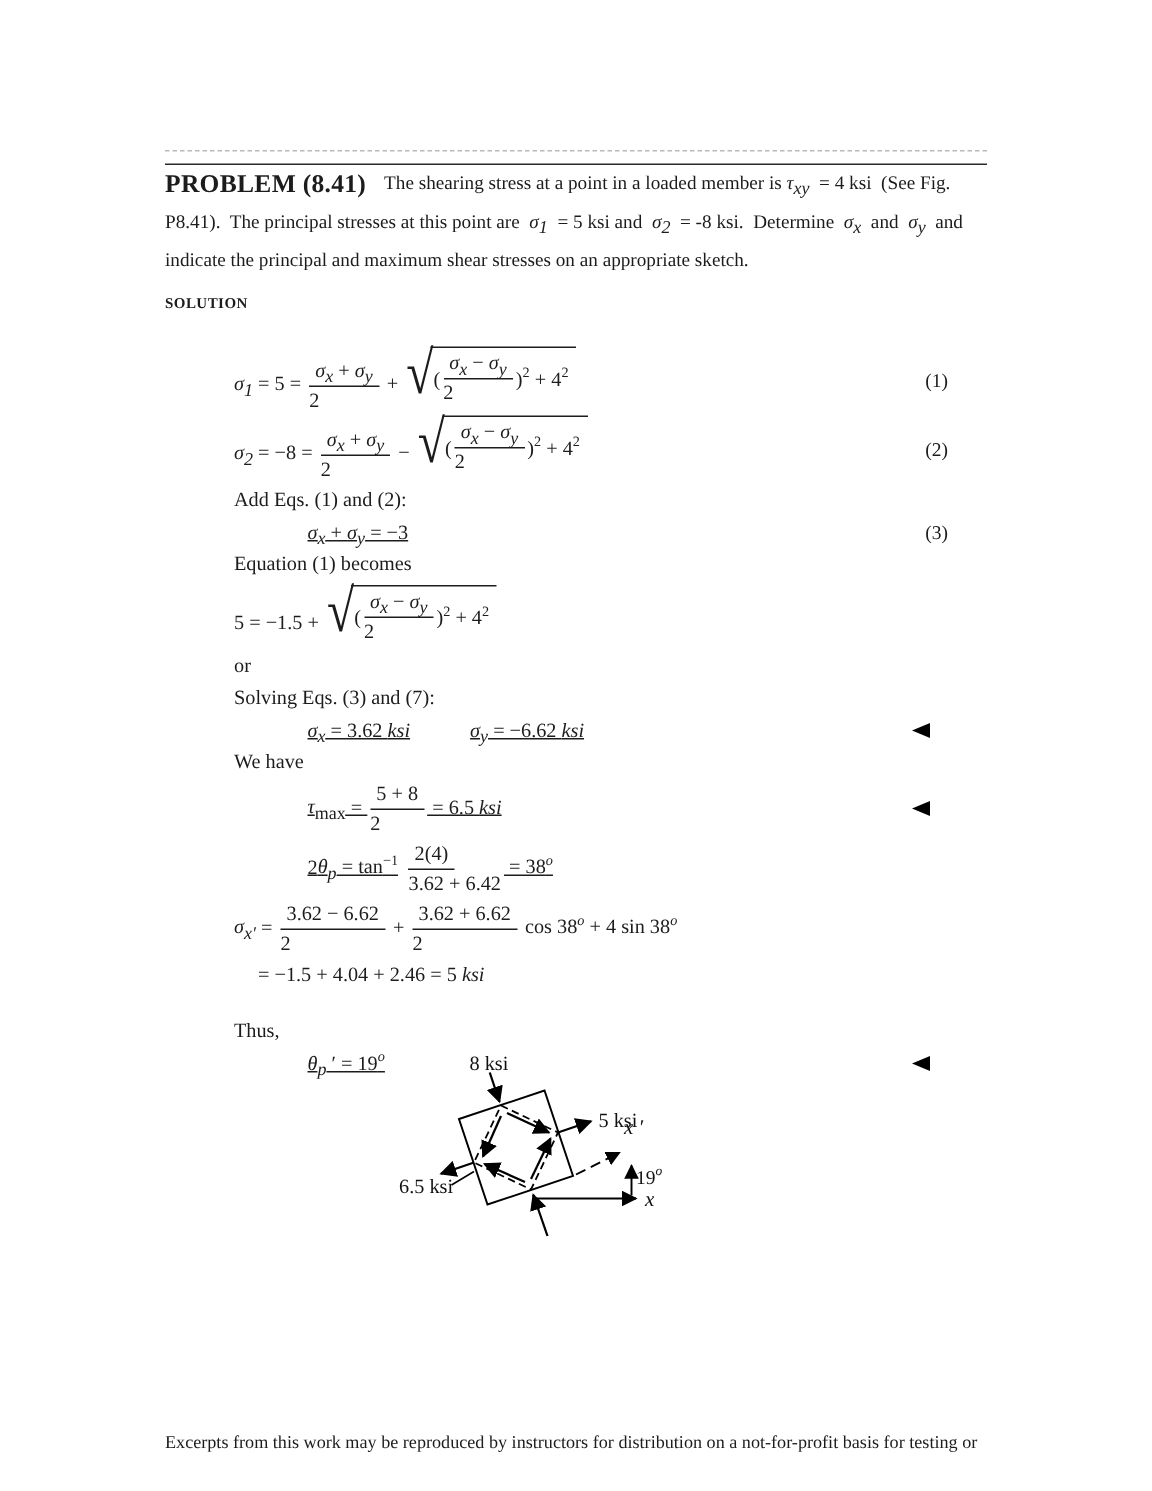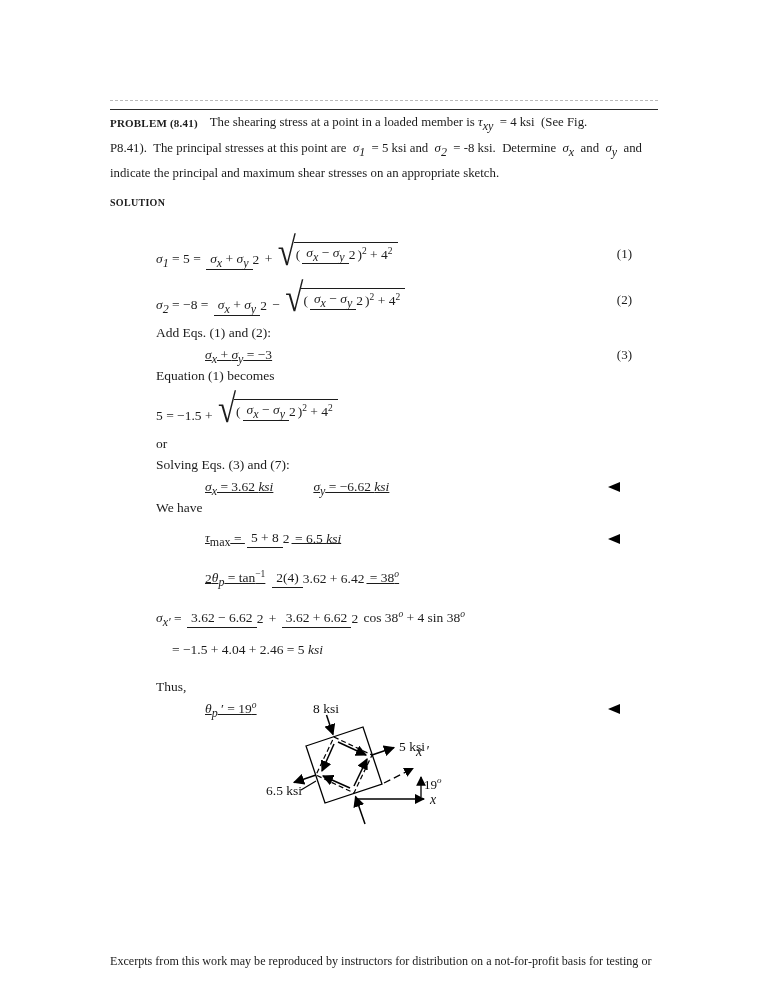--- a/index.html
+++ b/index.html
@@ -2,37 +2,37 @@
 <html><head>
 <meta charset="utf-8">
 <style>
   html,body{margin:0;padding:0;background:#ffffff;}
   .page{position:relative;width:768px;height:994px;background:#fff;overflow:hidden;
         font-family:"Liberation Serif",serif;color:#1c1c1c;}
   .content{position:absolute;left:110px;top:96px;width:548px;}
   .rule-gray{border:0;border-top:1px dashed #b9b9b9;margin:4px 0 0 0;}
   .rule-black{border:0;border-top:1.6px solid #2a2a2a;margin:8px 0 0 0;}
   .pline{height:25.5px;display:flex;align-items:center;font-size:12.8px;white-space:pre;}
-  .phead{font-weight:bold;font-size:11px;margin-right:12px;letter-spacing:.2px;}
+  .phead{font-weight:bold;font-size:17px;margin-right:12px;letter-spacing:.2px;}
   .shead{font-weight:bold;font-size:10px;margin-top:10px;height:22px;letter-spacing:.3px;}
   .mline{display:flex;align-items:center;font-size:13.5px;white-space:pre;}
   .h22{height:21.5px;}
   .h44{height:46px;}
   .h40{height:40px;}
   .indent1{margin-left:46px;}
   .indent2{margin-left:95px;text-decoration:underline;}
   .indent3{margin-left:62px;}
   .mvar{font-style:italic;}
   .mtxt{font-style:normal;}
   sub{font-size:12px;line-height:0;}
   sub.isub{font-style:italic;}
   sub.rsub{font-style:normal;}
   sup{font-size:9.5px;line-height:0;font-style:normal;}
   sup.i{font-style:italic;}
-  .frac{display:inline-flex;align-items:center;vertical-align:middle;
+  .frac{display:inline-flex;flex-direction:column;align-items:flex-start;vertical-align:middle;
         line-height:1.25;margin:0 2px;}
   .frac .num{border-bottom:1.1px solid #1c1c1c;padding:0 4px 1px 4px;}
   .frac .den{padding-top:1px;}
   .sqrt{display:inline-flex;align-items:center;margin-left:2px;}
   .sqrt .sign{font-size:33px;line-height:0.95;transform:scaleY(1.22);transform-origin:60% 55%;
               margin-right:-2px;font-style:normal;}
   .sqrt .radbody{border-top:1.4px solid #1c1c1c;display:inline-flex;align-items:center;
                  padding:2px 5px 0 2px;}
   .fill{flex:1;}
   .eqnum{font-size:13px;margin-right:26px;font-style:normal;}

